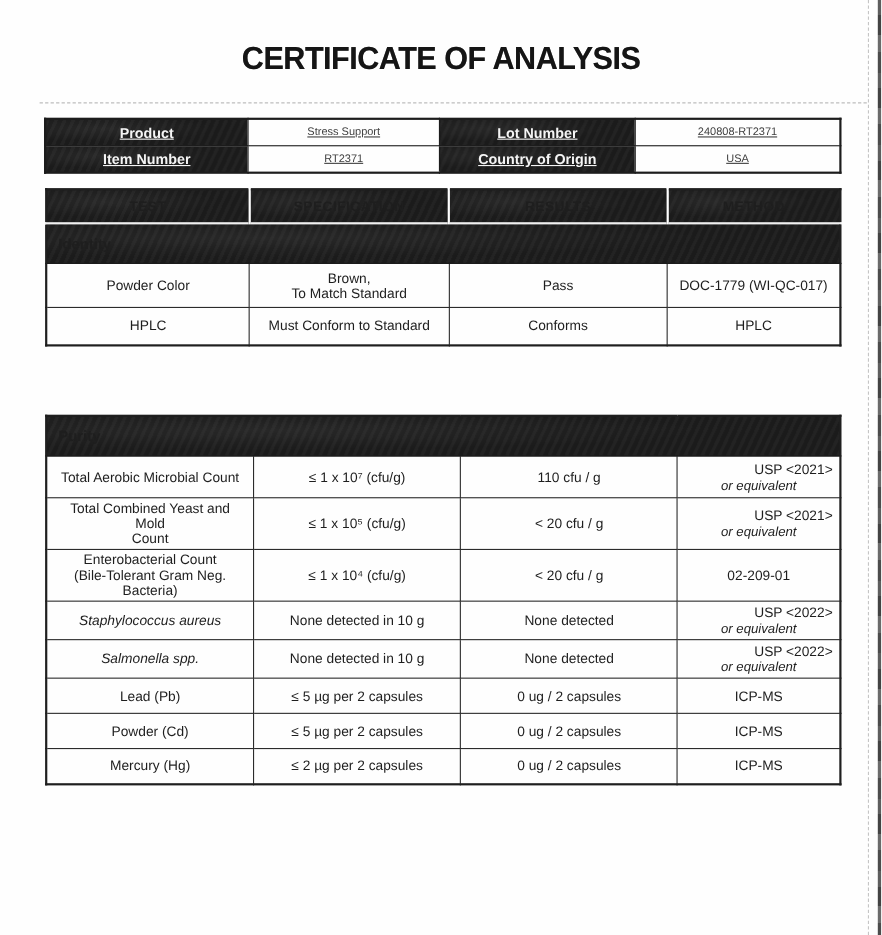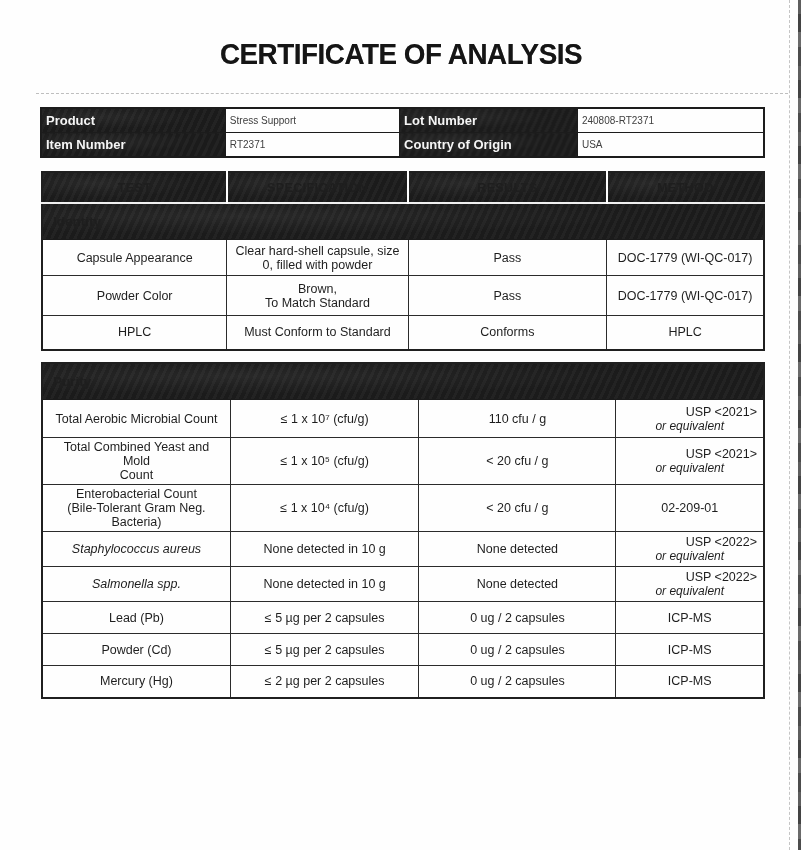--- a/index.html
+++ b/index.html
@@ -37,41 +37,41 @@
       repeating-linear-gradient(115deg, rgba(255,255,255,0.035) 0 3px, transparent 3px 7px);
     color:#f5f5f5;
   }
   
   .info-table{
     position:absolute;left:40px;top:107px;width:725px;
     border:2px solid #1c1c1c;
   }
   .info-table td{
     height:23px;border:1.5px solid #1c1c1c;
-    vertical-align:middle;padding:0 4px;
+    text-align:center;vertical-align:middle;padding:0 4px;text-decoration:underline;
   }
   .info-table td.k{font-weight:bold;font-size:13px;}
   .info-table td.v{font-size:10px;color:#404040;}
   
   .coa{position:absolute;left:41px;border:2px solid #1f1f1f;}
   .coa td,.coa th{
     border:1.5px solid #2b2b2b;vertical-align:middle;
     text-align:center;padding:2px 6px;font-size:12.5px;color:#1e1e1e;
   }
   .coa th{
     height:25px;font-size:12.5px;font-weight:bold;letter-spacing:0.4px;
     border-color:#1b1b1b;
   }
   .coa th + th{border-left:2px solid #ffffff;}
   .coa .section-row td{
     height:31px;text-align:left;font-weight:bold;font-size:13.5px;
     padding-left:10px;border-color:#1b1b1b;
   }
   .identity-table{top:171px;width:724px;}
-  .purity-table{top:362px;width:724px;}
+  .purity-table{top:377px;width:724px;}
   .identity-table .section-row td{border-top:2px solid #f0f0f0;}
   .pre{white-space:pre-line;}
   .it{font-style:italic;}
   .m1{display:block;text-align:right;}
   .m2{display:block;font-style:italic;font-size:12px;}
   .r40{height:40px;} .r38{height:38px;} .r36{height:36px;}
   .r35{height:35px;} .r34{height:34px;margin-left:38px;} .r32{height:32px;}
 </style>
 </head>
 <body>
@@ -112,27 +112,20 @@
   <tbody>
       <tr>
     <th class="ink">TEST</th>
     <th class="ink">SPECIFICATION</th>
     <th class="ink">RESULTS</th>
     <th class="ink">METHOD</th>
   </tr>
   <tr class="section-row">
     <td class="ink" colspan="4">Identity</td>
   </tr>
-  <tr class="r36">
-    <td class="pre">Capsule Appearance</td>
-    <td class="pre">Clear hard-shell capsule, size
-0, filled with powder</td>
-    <td>Pass</td>
-    <td>DOC-1779 (WI-QC-017)</td>
-  </tr>
   <tr class="r40">
     <td class="pre">Powder Color</td>
     <td class="pre">Brown,
 To Match Standard</td>
     <td>Pass</td>
     <td>DOC-1779 (WI-QC-017)</td>
   </tr>
   <tr class="r34">
     <td class="pre">HPLC</td>
     <td class="pre">Must Conform to Standard</td>

